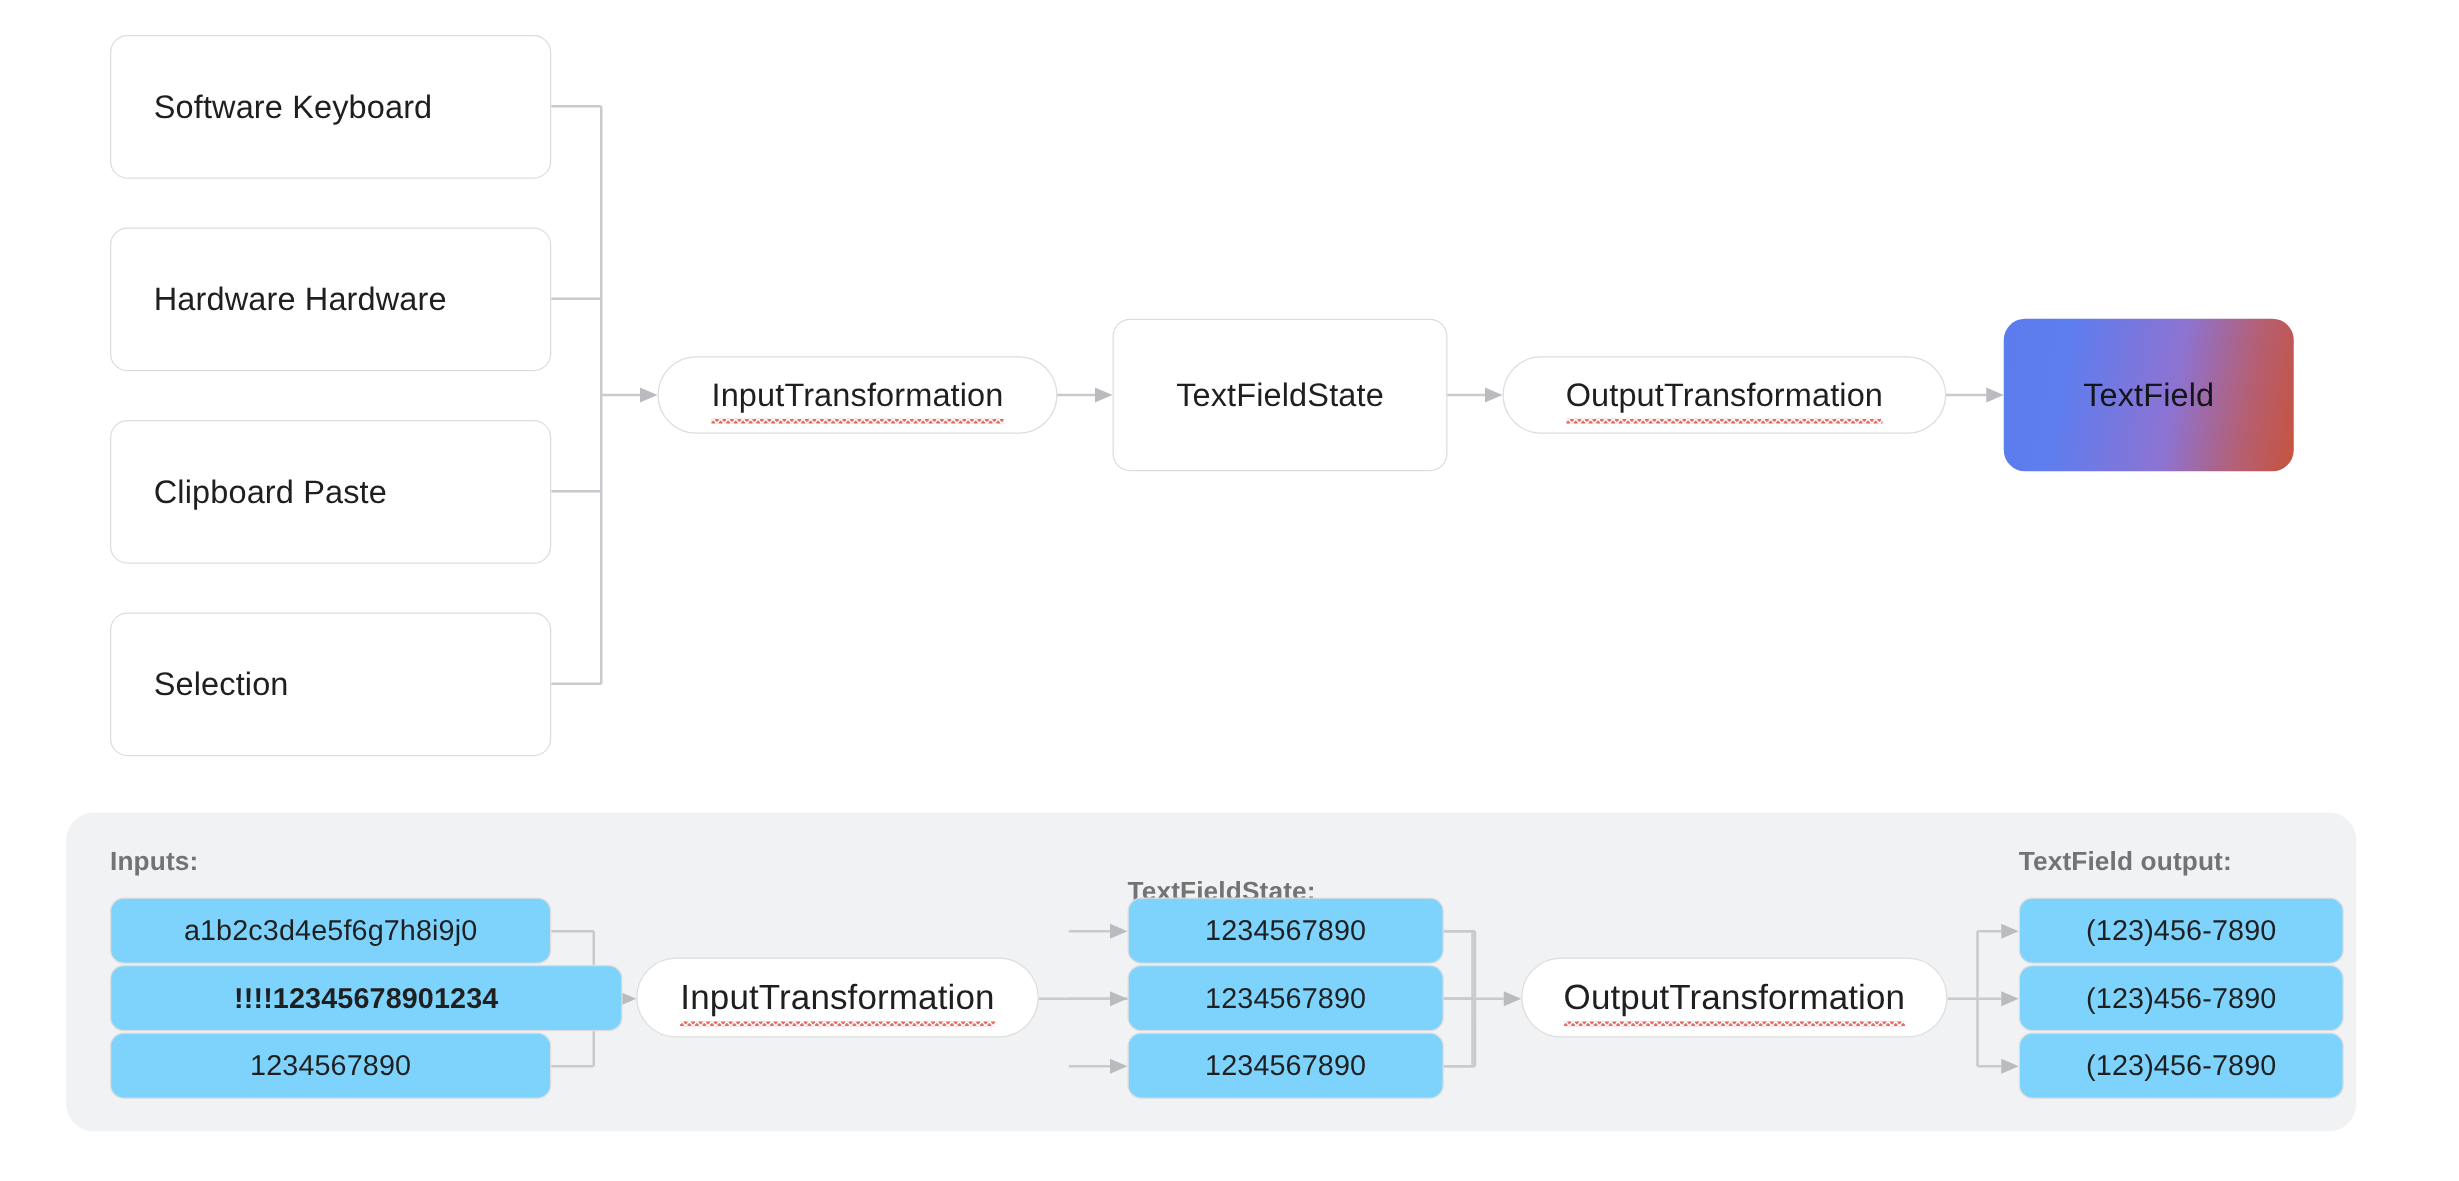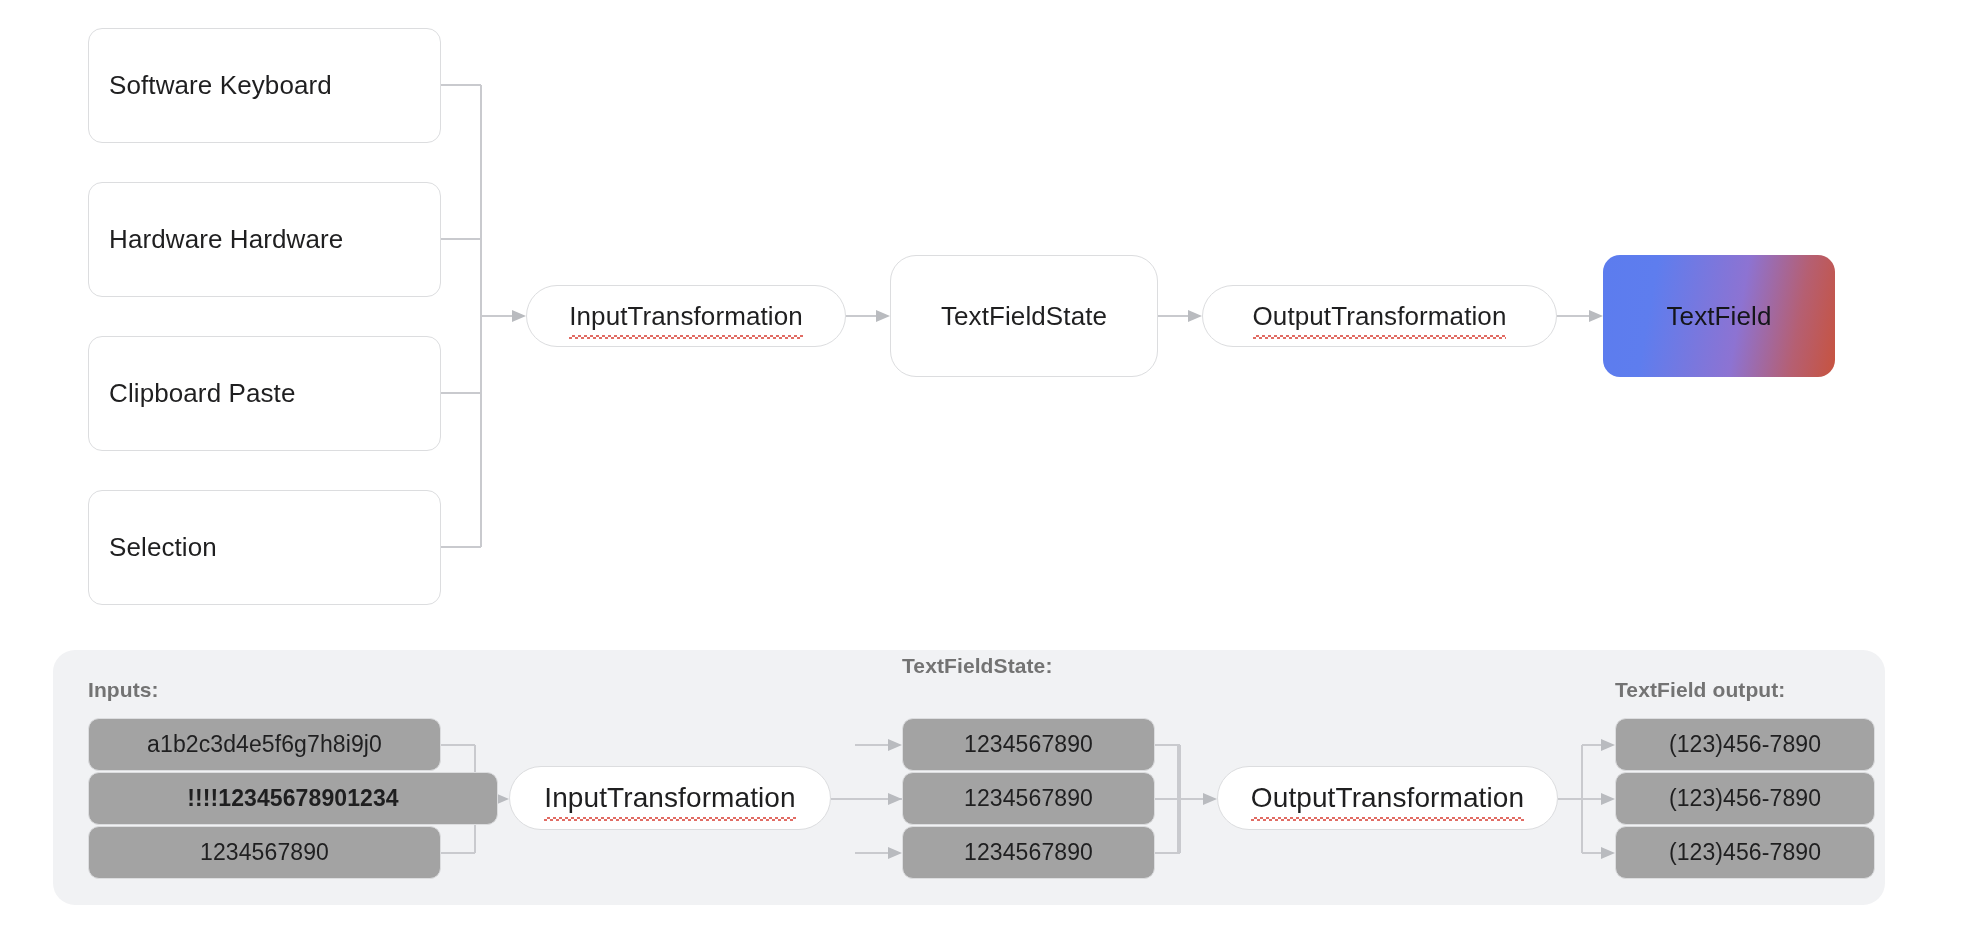--- a/index.html
+++ b/index.html
@@ -26,36 +26,36 @@
     background: #ffffff;
     border: 1.6px solid #dcdddf;
     display: flex;
     align-items: center;
     color: #1f1f20;
   }
 
   
   .src-box {
     border-radius: 14px;
-    padding-left: 20px;
+    padding-left: 34px;
     font-size: 26px;
     letter-spacing: 0.1px;
   }
 
   
   .pill {
     border-radius: 999px;
     justify-content: center;
     font-size: 26px;
     letter-spacing: 0.1px;
   }
 
   
   .state-box {
-    border-radius: 26px;
+    border-radius: 14px;
     justify-content: center;
     font-size: 26px;
     letter-spacing: 0.1px;
   }
 
   
   .gradient-box {
     position: absolute;
     box-sizing: border-box;
     border-radius: 17px;
@@ -97,21 +97,21 @@
   .panel-label {
     position: absolute;
     font-size: 21px;
     font-weight: 700;
     color: #737373;
     letter-spacing: 0.1px;
   }
   .val-box {
     position: absolute;
     box-sizing: border-box;
-    background: #a3a3a3;
+    background: #7dd3fc;
     border: 1.6px solid #dcdddf;
     border-radius: 11px;
     display: flex;
     align-items: center;
     justify-content: center;
     font-size: 23px;
     color: #1f1f20;
     letter-spacing: 0.1px;
   }
   .pill-sm {
@@ -256,21 +256,21 @@
     <span>!!!!12345678901234</span>
   </div>
   <div class="val-box" style="left:88px; top:826px; width:353px; height:53px;">
     <span>1234567890</span>
   </div>
 
   <div class="pill-sm" style="left:509px; top:766px; width:322px; height:64px;">
     <span class="squiggle">InputTransformation</span>
   </div>
 
-  <div class="panel-label" style="left:902px; top:654px;">TextFieldState:</div>
+  <div class="panel-label" style="left:902px; top:702px;">TextFieldState:</div>
 
   <div class="val-box" style="left:902px; top:718px; width:253px; height:53px;">
     <span>1234567890</span>
   </div>
   <div class="val-box" style="left:902px; top:772px; width:253px; height:53px;">
     <span>1234567890</span>
   </div>
   <div class="val-box" style="left:902px; top:826px; width:253px; height:53px;">
     <span>1234567890</span>
   </div>

